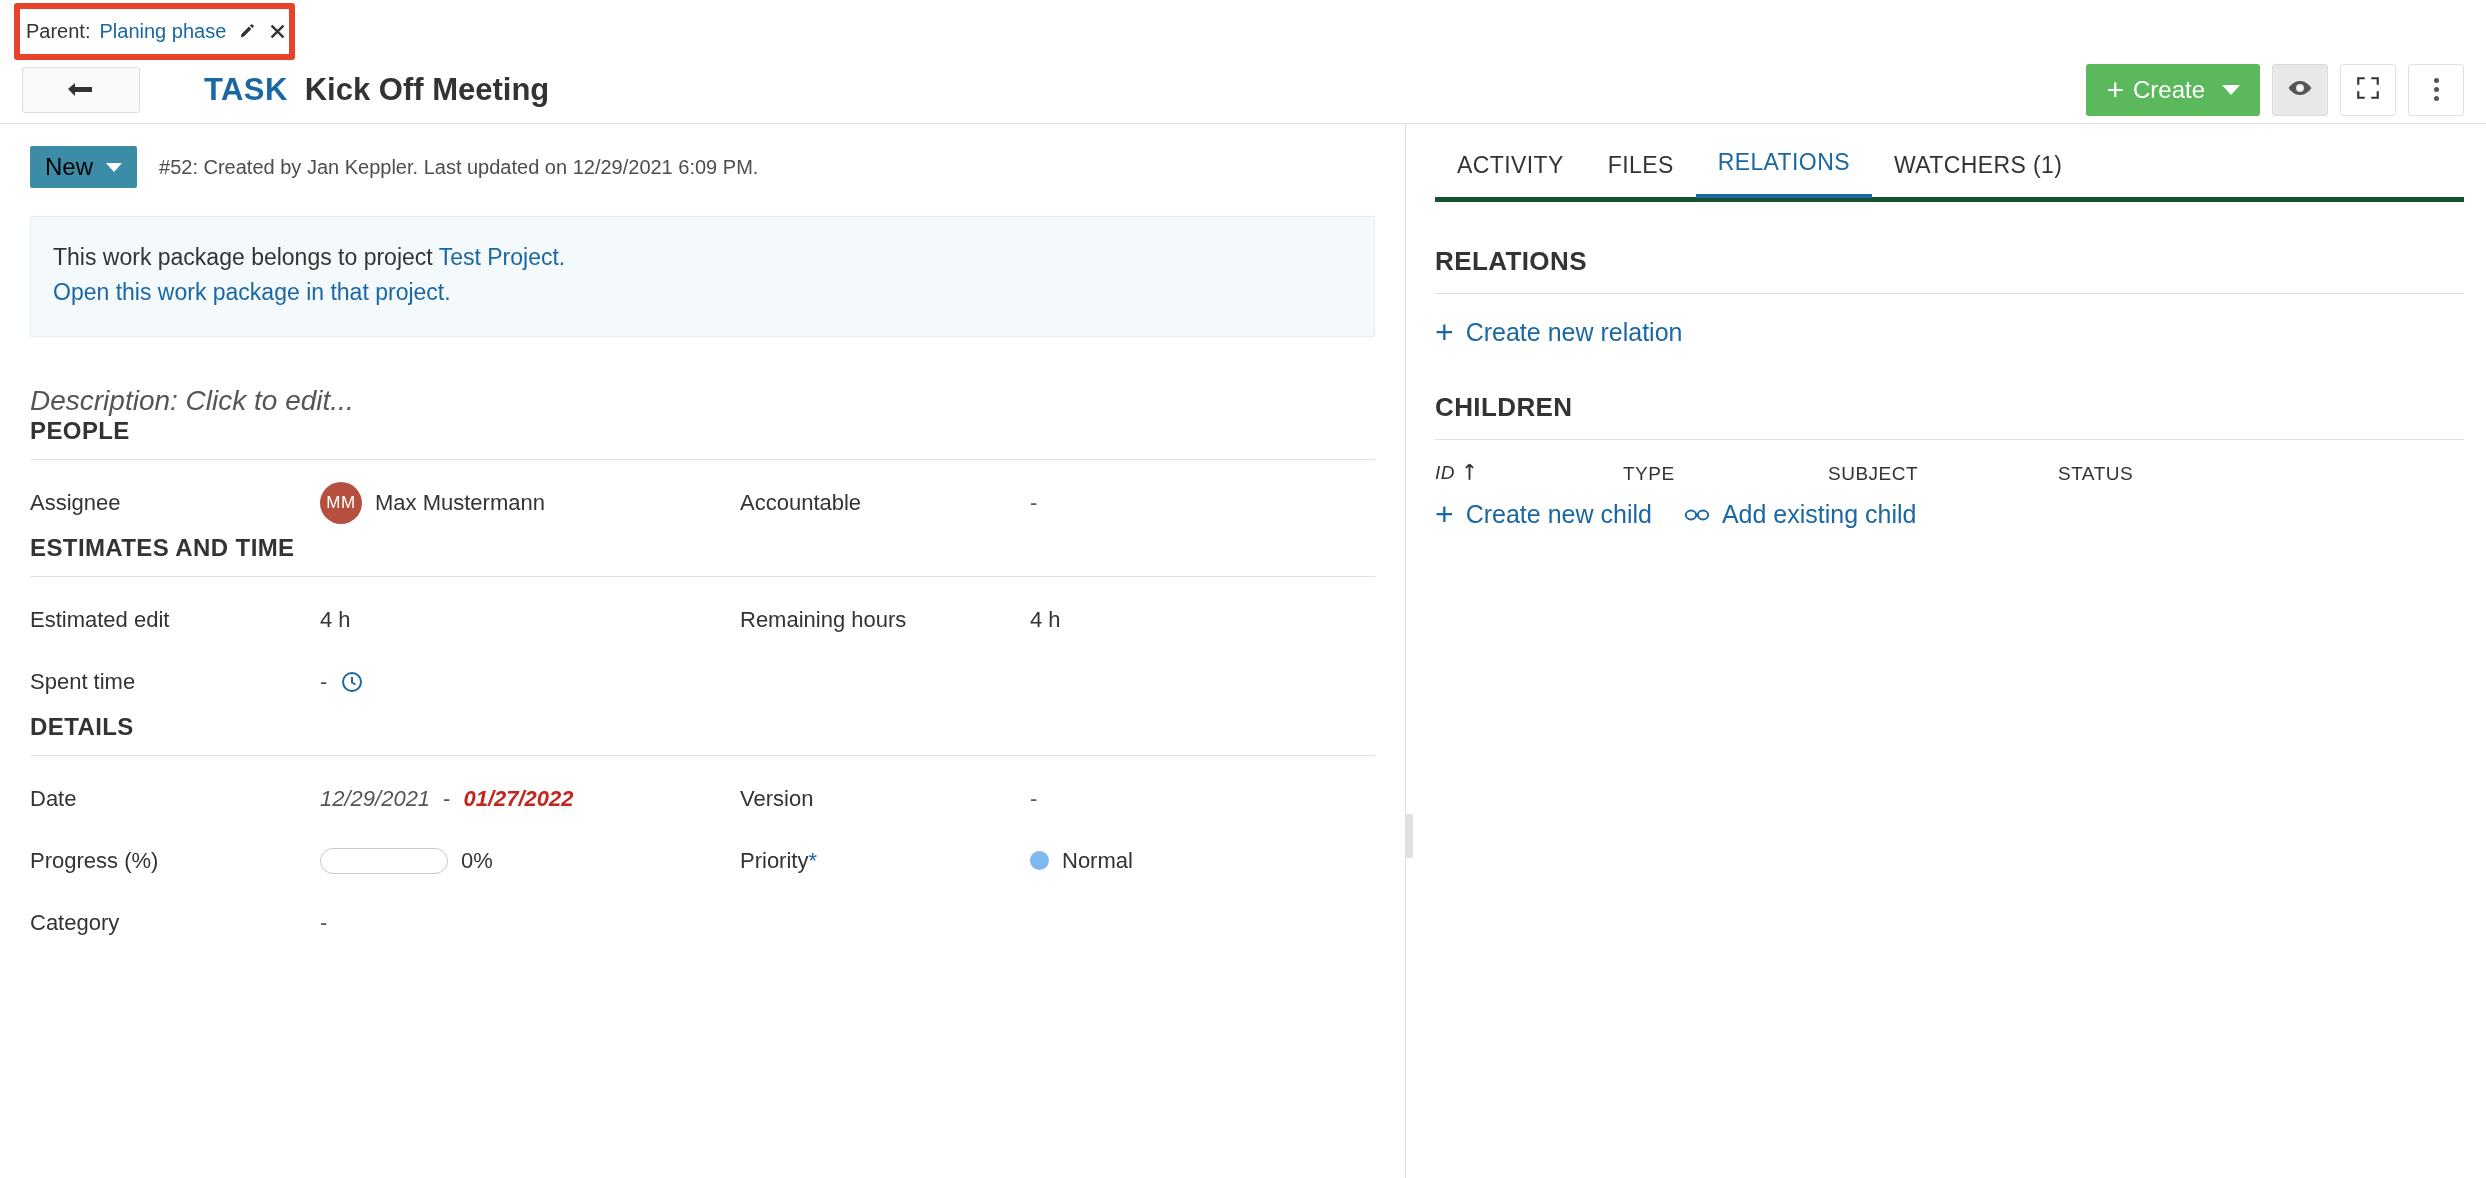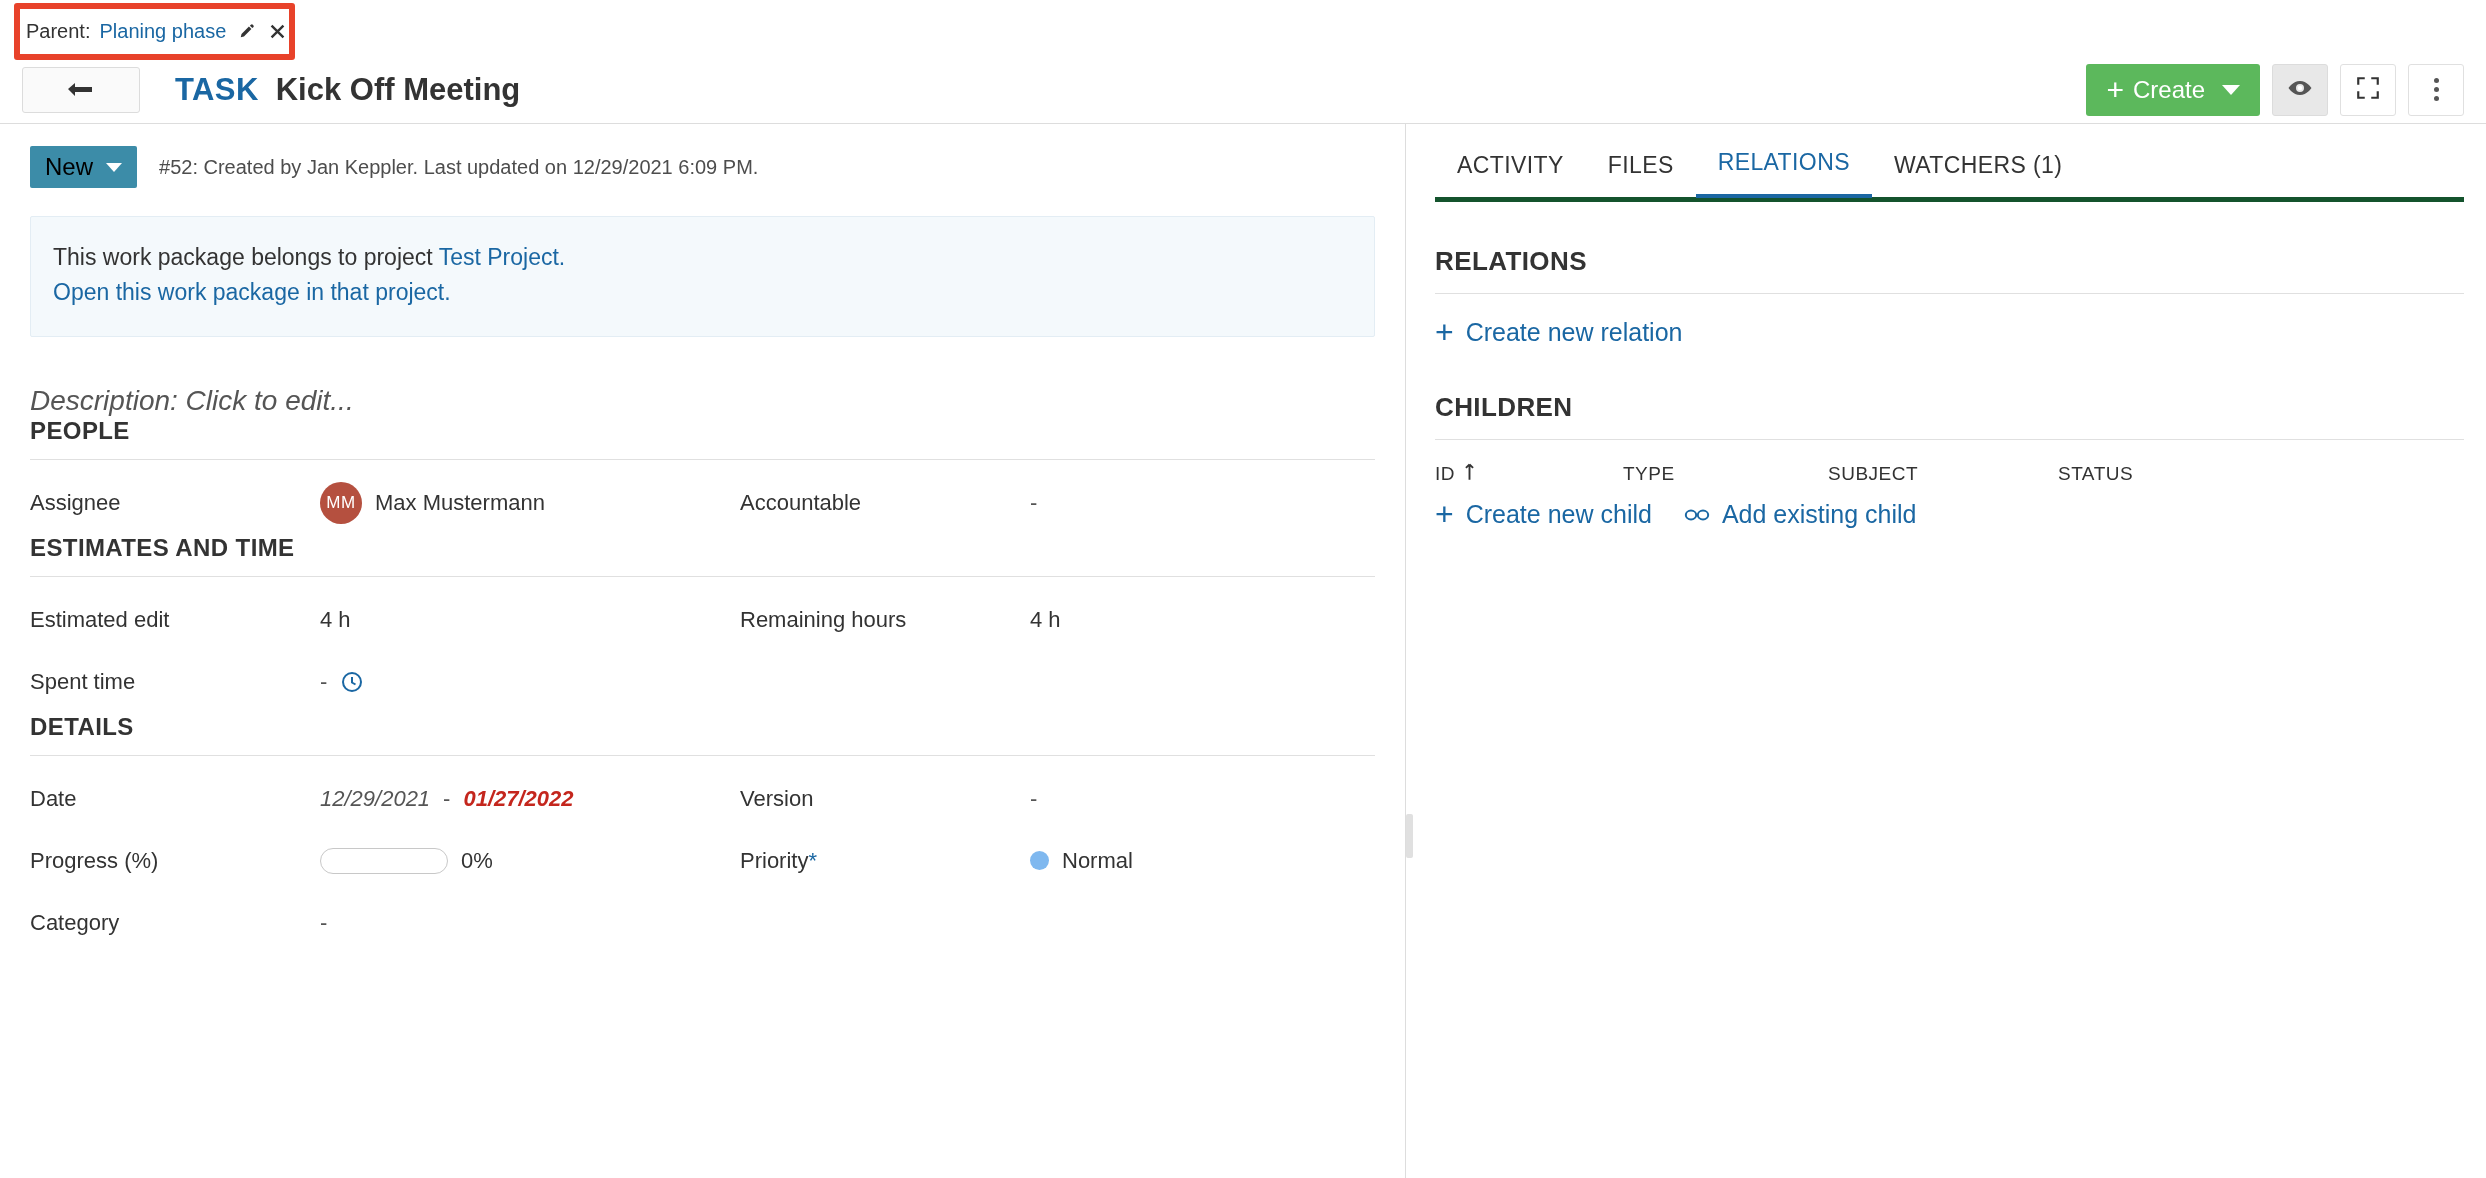--- a/index.html
+++ b/index.html
@@ -48,21 +48,21 @@
   .back-btn {
     width: 118px; height: 46px;
     border: 1px solid #dcdcdc;
     border-radius: 3px;
     background: #fafafa;
     display: flex; align-items: center; justify-content: center;
     cursor: pointer;
     font-size: 24px; color: #333;
   }
   .title-wrap {
-    margin-left: 35px;
+    margin-left: 64px;
     display: flex; align-items: center; gap: 17px;
   }
   .wp-type {
     font-size: 31px; font-weight: bold;
     color: #1a67a3; letter-spacing: 0.4px;
   }
   .wp-subject {
     font-size: 31px; font-weight: bold;
     color: #333333;
   }
@@ -244,21 +244,21 @@
     display: inline-flex; align-items: center; gap: 12px;
     font-size: 25px; color: #1a67a3; cursor: pointer;
   }
   .plus-sign { font-size: 32px; line-height: 1; font-weight: 300; }
 
   .children-head {
     margin-top: 22px;
     display: flex; align-items: center;
     font-size: 19px; color: #333333; letter-spacing: 0.5px;
   }
-  .ch-col-id { width: 188px; display: flex; align-items: center; gap: 8px; }
+  .ch-col-id { width: 188px; display: flex; gap: 8px; font-style: italic; }
   .ch-col-type { width: 205px; }
   .ch-col-subject { width: 230px; }
   .ch-col-status { width: 180px; }
   .child-actions { margin-top: 12px; display: flex; align-items: center; gap: 32px; }
   .child-actions .action-link { margin-top: 0; }
 </style>
 </head>
 <body>
 
 <div class="parent-highlight"></div>

